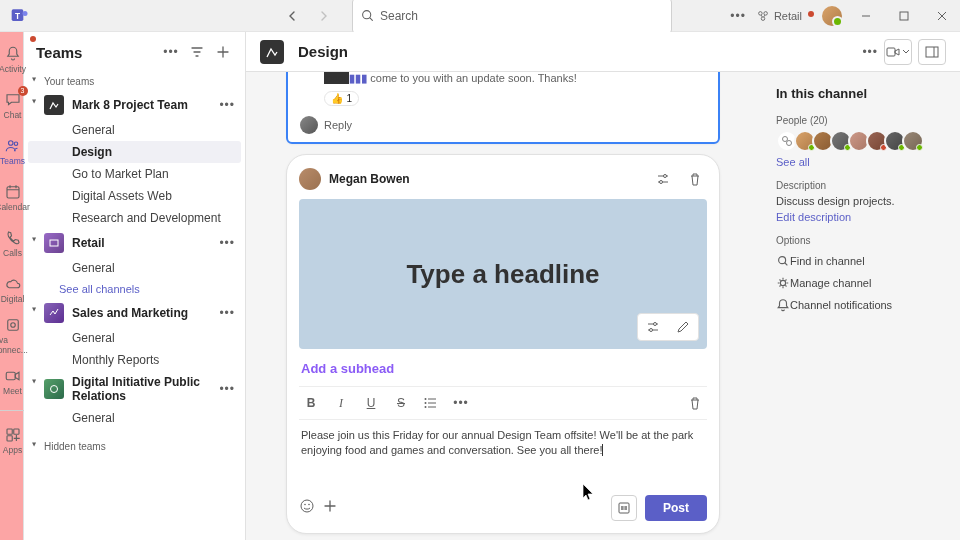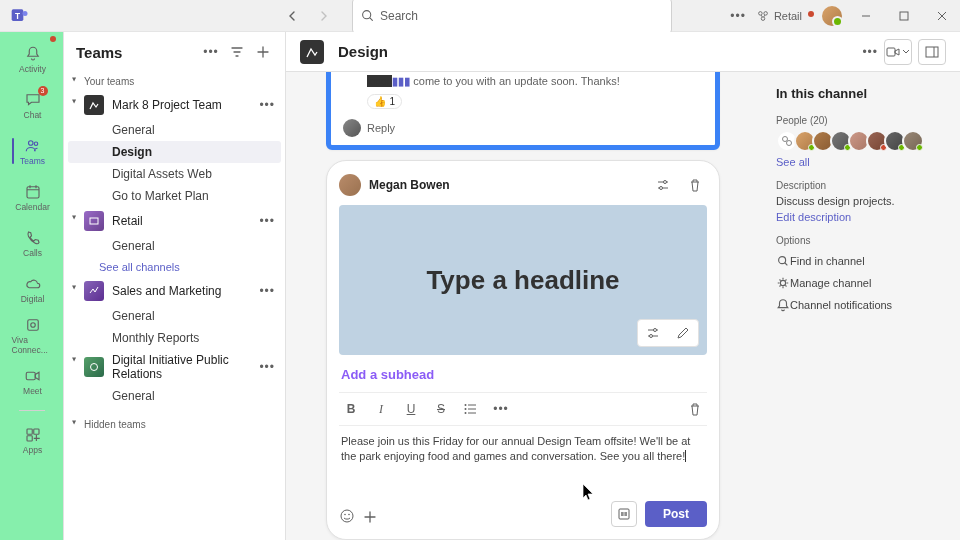--- a/index.html
+++ b/index.html
@@ -13,59 +13,59 @@
   .titlebar .spacer { flex:1; }
   .titlebar .right { display:flex; align-items:center; gap:10px; color:#616161;}
   .titlebar .tenant { display:flex; align-items:center; gap:4px; font-size:11px;}
   .titlebar .avatar { width:20px; height:20px; border-radius:50%; background:linear-gradient(135deg,#d9a36a,#b07c49); position:relative;}
   .titlebar .avatar::after { content:""; position:absolute; right:-1px; bottom:-1px; width:7px; height:7px; border-radius:50%; background:#6bb700; border:2px solid #f0f0f0;}
   .titlebar .winbtn { width:28px; height:28px; display:flex; align-items:center; justify-content:center;}
   .dots { letter-spacing:1px;}
   .badge-dot { position:absolute; top:-2px; right:-2px; width:6px; height:6px; border-radius:50%; background:#cc4a31;}
   
   .app { display:flex; height:508px; }
-  .rail { width:64px; background:#86efac; display:flex; flex-direction:column; align-items:center; padding-top:6px; gap:4px; border-right:1px solid #e1e1e1;}
+  .rail { width:24px; background:#fca5a5; display:flex; flex-direction:column; align-items:center; padding-top:6px; gap:4px; border-right:1px solid #e1e1e1;}
   .rail-item { width:44px; height:42px; display:flex; flex-direction:column; align-items:center; justify-content:center; gap:1px; color:#616161; font-size:8.5px; border-left:2px solid transparent; position:relative; border-radius:3px;}
   .rail-item.active { color:#4f52b2; }
   .rail-item.active::before { content:""; position:absolute; left:0; top:8px; bottom:8px; width:2px; background:#4f52b2; border-radius:1px;}
   .rail-item svg { width:18px; height:18px; }
   .rail-fill { flex:1; }
   
   .teamspane { width:222px; background:#fff; border-right:1px solid #e1e1e1; display:flex; flex-direction:column;}
   .teams-hdr { height:40px; display:flex; align-items:center; padding:0 12px; justify-content:space-between;}
   .teams-hdr h1 { font-size:15px; font-weight:700; margin:0;}
   .teams-hdr .hdr-actions { display:flex; gap:6px; color:#616161;}
   .teams-hdr .hdr-btn { width:20px; height:20px; display:flex; align-items:center; justify-content:center; border-radius:3px;}
   .section { font-size:10px; color:#616161; padding:4px 12px 4px 20px; position:relative;}
   .section::before { content:"▸"; position:absolute; left:8px; top:3px; font-size:8px; transform:rotate(90deg);}
   .team { display:flex; align-items:center; padding:4px 10px 4px 20px; gap:8px; position:relative;}
   .team::before { content:"▸"; position:absolute; left:8px; top:6px; font-size:8px; color:#616161; transform:rotate(90deg);}
   .team .ticon { width:20px; height:20px; border-radius:3px; background:#333; display:flex; align-items:center; justify-content:center; font-size:9px; color:#fff;}
-  .team .tname { flex:1; font-size:12px;}
+  .team .tname { flex:1; font-size:12px;font-weight:bold;}
   .team .tmore { color:#616161; font-size:12px;}
   .channel { font-size:12px; padding:4px 10px 4px 48px; color:#424242;}
   .channel.active { background:#f0f0f5; font-weight:600; color:#242424; border-radius:3px; margin:0 4px; padding-left:44px;}
   .channel.link { color:#5b5fc7;padding-left:35px;}
   
   .main { flex:1; background:#f5f5f5; display:flex; flex-direction:column; }
   .chdr { height:40px; background:#fff; border-bottom:1px solid #e1e1e1; display:flex; align-items:center; padding:0 14px; gap:14px;}
   .chdr .cicon { width:24px; height:24px; background:#333; border-radius:4px; display:flex; align-items:center; justify-content:center;}
   .chdr h2 { margin:0; font-size:15px; font-weight:700;}
   .chdr .tabs { display:flex; gap:16px; align-items:center; margin-left:4px;}
   .chdr .tab { font-size:12px; color:#616161; padding:11px 0; position:relative;}
   .chdr .tab.active { color:#242424; font-weight:600;}
   .chdr .tab.active::after { content:""; position:absolute; left:0; right:0; bottom:0; height:2.5px; background:#5b5fc7; border-radius:2px;}
   .chdr .tab-add { color:#616161; width:22px; height:22px; display:flex; align-items:center; justify-content:center; border-radius:3px;}
   .chdr .spacer{flex:1;}
   .chdr .hbtns { display:flex; gap:6px; align-items:center; color:#616161;}
   .chdr .hbtn { width:28px; height:26px; border:1px solid #d1d1d1; border-radius:4px; display:flex; align-items:center; justify-content:center;}
   .content-row { flex:1; display:flex; min-height:0;}
   .feed { flex:1; padding:0 40px 12px 40px; overflow:hidden; display:flex; flex-direction:column; gap:10px;}
   
-  .prev { background:#fff; border:5px solid #3b82f6; border-radius:6px; padding:8px 12px 8px 12px; margin-top:-10px; box-shadow:0 1px 2px rgba(0,0,0,0.04);}
+  .prev { background:#fff; border:2px solid #3b82f6; border-radius:6px; padding:8px 12px 8px 12px; margin-top:-10px; box-shadow:0 1px 2px rgba(0,0,0,0.04);}
   .prev .pline { font-size:11px; color:#616161; margin-left:24px;}
   .prev .react { display:inline-flex; align-items:center; gap:3px; border:1px solid #e5e5e5; border-radius:12px; padding:1px 6px; font-size:10px; margin:6px 0 6px 24px;}
   .prev .replyrow { display:flex; align-items:center; gap:6px; font-size:11px; color:#616161; margin-top:4px;}
   .prev .replyrow .mini { width:18px; height:18px; border-radius:50%; background:linear-gradient(135deg,#888,#555);}
   
   .composer { background:#fff; border:1px solid #e1e1e1; border-radius:20px; box-shadow:0 1px 3px rgba(0,0,0,0.06); padding:12px; display:flex; flex-direction:column; gap:0;}
   .comp-head { display:flex; align-items:center; gap:8px; padding-bottom:8px;}
   .comp-head .mini { width:22px; height:22px; border-radius:50%; background:linear-gradient(135deg,#b98c6a,#9a7150);}
   .comp-head .author { font-size:12px; font-weight:600;}
   .comp-head .spacer{flex:1;}
@@ -73,21 +73,21 @@
   .banner { position:relative; background:#bfd2e2; border-radius:4px; height:150px; display:flex; align-items:center; justify-content:center;}
   .banner .headline { font-size:26px; font-weight:700; color:#323232;}
   .banner .corner { position:absolute; right:8px; bottom:8px; background:#fff; border:1px solid #e1e1e1; border-radius:4px; display:flex;}
   .banner .corner .ibtn{ width:30px; height:26px; display:flex; align-items:center; justify-content:center; color:#616161;}
   .subhead { font-size:13px; font-weight:600; color:#8b5cf6; padding:12px 2px 10px 2px; }
   .toolbar { display:flex; align-items:center; gap:10px; border-top:1px solid #ededed; border-bottom:1px solid #ededed; padding:6px 2px;}
   .toolbar .tbtn{ width:20px; height:20px; display:flex; align-items:center; justify-content:center; color:#616161; font-size:12px;}
   .toolbar .spacer{flex:1;}
   .body-text { font-size:11px; color:#424242; padding:8px 2px 30px 2px; line-height:1.4;}
   .body-text .cursor { border-right:1px solid #333;}
-  .comp-foot { display:flex; align-items:flex-end; gap:8px; padding-top:6px;}
+  .comp-foot { display:flex; align-items:center; gap:8px; padding-top:6px;}
   .comp-foot .spacer{flex:1;}
   .comp-foot .fbtn { width:26px; height:26px; border:1px solid #d1d1d1; border-radius:4px; display:flex; align-items:center; justify-content:center; color:#616161;}
   .postbtn { background:#5b5fc7; color:#fff; border:none; border-radius:4px; padding:6px 18px; font-size:12px; font-weight:600;}
   
   .rightp { width:200px; padding:14px 16px; background:#f5f5f5;}
   .rightp h3 { margin:0 0 14px 0; font-size:13px; font-weight:700;}
   .rlabel { font-size:10px; color:#616161; margin-bottom:4px;}
   .avrow { display:flex; gap:-2px; margin-bottom:4px;}
   .avrow .a { width:22px; height:22px; border-radius:50%; border:2px solid #f5f5f5; background:linear-gradient(135deg,#9c9,#696); margin-left:-4px; position:relative;}
   .avrow .a:first-child{margin-left:0;}
@@ -258,22 +258,23 @@
       <div class="ticon" style="background:#333">
           <svg width="12" height="12">
             <path d="M2 10l3-6 3 4 2-3" stroke="#fff" fill="none" stroke-width="1.2"></path>
           </svg>
         </div>
       <span class="tname">Mark 8 Project Team</span>
       <span class="tmore dots">•••</span>
     </div>
     <div class="channel">General</div>
     <div class="channel active">Design</div>
+    <div class="channel">Go to Market Plan</div>
     <div class="channel">Digital Assets Web</div>
-    <div class="channel">Go to Market Plan</div>
+    <div class="channel">Research and Development</div>
 
     <div class="team">
       <div class="ticon" style="background:linear-gradient(135deg,#996bc7,#6a418f)">
           <svg width="12" height="12">
             <rect x="2" y="3" width="8" height="6" fill="none" stroke="#fff"></rect>
           </svg>
         </div>
       <span class="tname">Retail</span>
       <span class="tmore dots">•••</span>
     </div>

